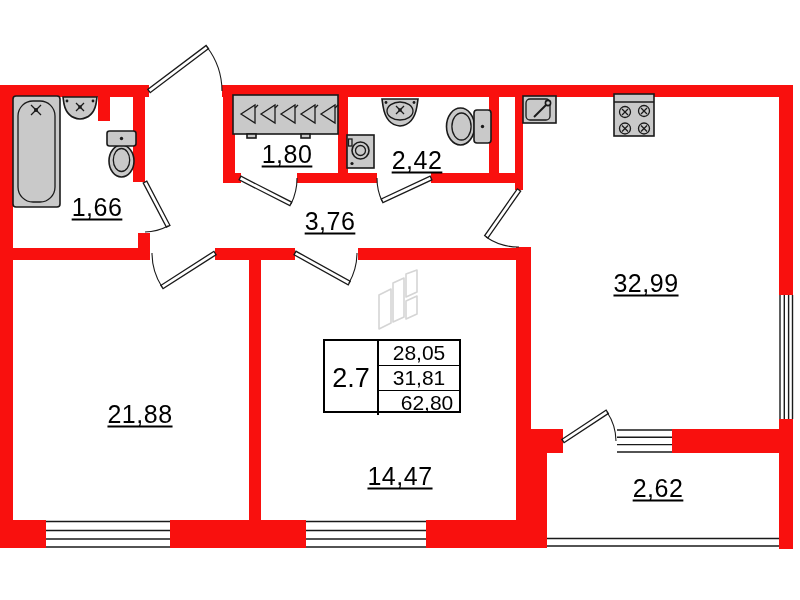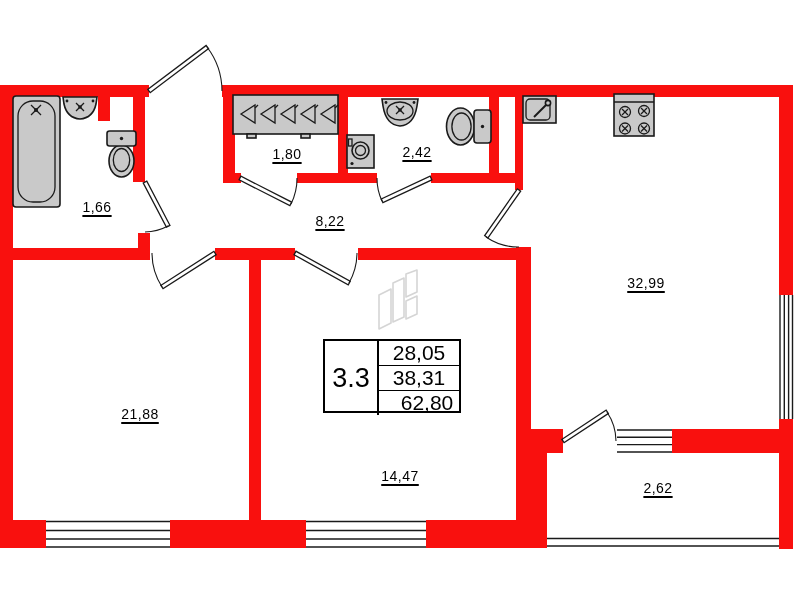--- a/index.html
+++ b/index.html
@@ -17,21 +17,21 @@
   .wall{fill:var(--wall);stroke:none;}
   .fx{stroke:var(--line);stroke-width:1.6;fill:var(--fixture);}
   .fx-thin{stroke:var(--line);stroke-width:1.3;fill:none;}
   .fx-dot{fill:var(--line);stroke:none;}
   .door-leaf{fill:#fff;stroke:var(--line);stroke-width:1.3;}
   .door-arc{fill:none;stroke:var(--line);stroke-width:1.1;}
   .win{stroke:var(--line);stroke-width:1.4;}
   .wm{fill:none;stroke:var(--watermark);stroke-width:1.6;stroke-linejoin:round;}
   .room-label{
     position:absolute;transform:translate(-50%,-50%);
-    font-size:14px;letter-spacing:.5px;white-space:nowrap;
+    font-size:25px;letter-spacing:.5px;white-space:nowrap;
     text-decoration:underline;text-underline-offset:3px;text-decoration-thickness:1.5px;
   }
   .info-table{
     position:absolute;left:323px;top:339px;width:138px;height:74px;
     display:grid;grid-template-columns:54px 1fr;grid-template-rows:repeat(3,1fr);
     border:2px solid #000;background:#fff;box-sizing:border-box;
   }
   .info-unit{
     grid-row:1/4;display:flex;align-items:center;justify-content:center;
     font-size:27px;border-right:2px solid #000;
@@ -253,27 +253,27 @@
     <g>
       <path class="wm" d="M 379 295 L 391 289 L 391 323 L 379 329 Z"></path>
       <path class="wm" d="M 393 283 L 404 278 L 404 317 L 393 322 Z"></path>
       <path class="wm" d="M 406 274 L 417 270 L 417 292 L 406 297 Z"></path>
       <path class="wm" d="M 406 301 L 417 296 L 417 314 L 406 319 Z"></path>
     </g>
   </svg>
 
   <div class="room-label" style="left:97px;top:207px">1,66</div>
   <div class="room-label" style="left:287px;top:154px">1,80</div>
-  <div class="room-label" style="left:417px;top:152px">2,42</div>
-  <div class="room-label" style="left:330px;top:221px">8,22</div>
+  <div class="room-label" style="left:417px;top:160px">2,42</div>
+  <div class="room-label" style="left:330px;top:221px">3,76</div>
   <div class="room-label" style="left:140px;top:414px">21,88</div>
   <div class="room-label" style="left:400px;top:476px">14,47</div>
   <div class="room-label" style="left:646px;top:283px">32,99</div>
   <div class="room-label" style="left:658px;top:488px">2,62</div>
 
   <div class="info-table">
-    <div class="info-unit">3.3</div>
+    <div class="info-unit">2.7</div>
     <div class="info-row">28,05</div>
-    <div class="info-row">38,31</div>
+    <div class="info-row">31,81</div>
     <div class="info-row last">62,80</div>
   </div>
 
 </div>
 
 </body></html>

